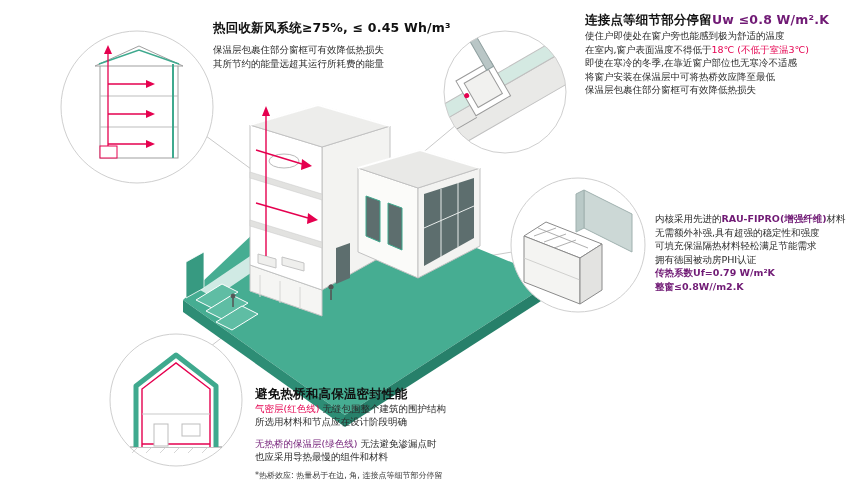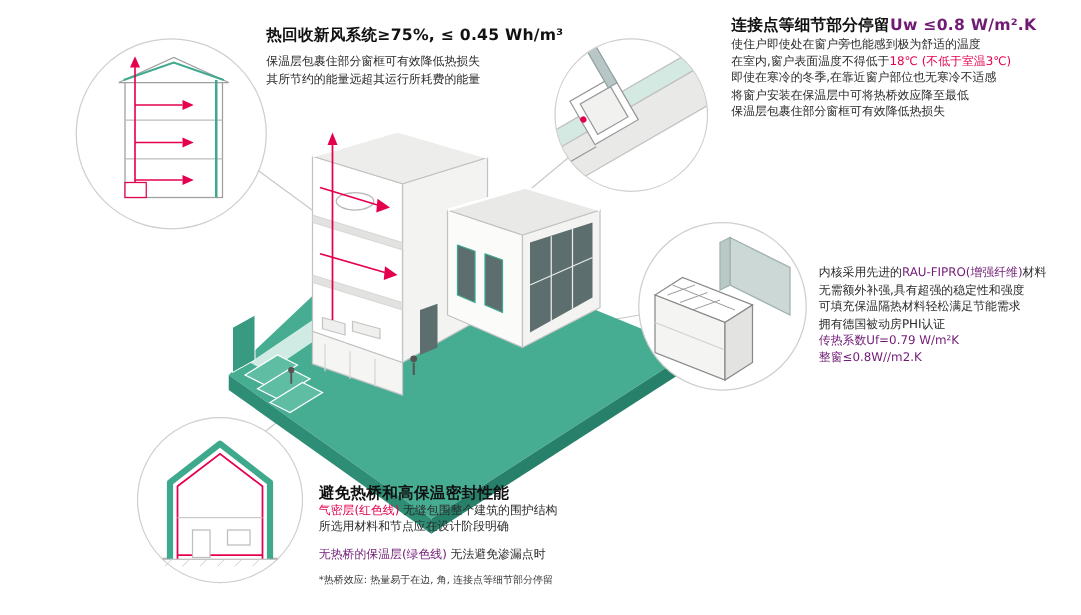--- a/index.html
+++ b/index.html
@@ -5,21 +5,21 @@
   *{margin:0;padding:0;box-sizing:border-box}
   html,body{width:865px;height:492px;background:#ffffff;overflow:hidden;
     font-family:"DejaVu Sans","Liberation Sans",sans-serif;color:#1c1c1c;position:relative}
   .stage{position:absolute;left:0;top:0;width:865px;height:492px}
   .callout{position:absolute}
   .callout h3{font-size:12.5px;font-weight:bold;color:#111;white-space:nowrap;letter-spacing:.2px}
   .body-line{font-size:9.5px;line-height:13.5px;color:#2b2b2b;white-space:nowrap}
   .tight .body-line{line-height:12.5px}
   .green{color:#701a75}
   .red{color:#e5004f}
-  .bold{font-weight:normal}
+  .bold{font-weight:bold}
   .mt6{margin-top:6px}
   .mt8{margin-top:0}
   .mt10{margin-top:10px}
   .footnote{font-size:8px;color:#3a3a3a;margin-top:7px;white-space:nowrap}
 </style>
 </head>
 <body>
 
 <svg class="stage" viewBox="0 0 865 492">
   <defs>
@@ -209,14 +209,15 @@
   <p class="body-line">拥有德国被动房PHI认证</p>
   <p class="body-line green bold">传热系数Uf=0.79 W/m²K</p>
   <p class="body-line green bold">整窗≤0.8W//m2.K</p>
 </div>
 
 <div class="callout tight" style="left:255px;top:386px;width:310px">
   <h3>避免热桥和高保温密封性能</h3>
   <p class="body-line mt8"><span class="red">气密层(红色线)</span><span> 无缝包围整个建筑的围护结构</span></p>
   <p class="body-line">所选用材料和节点应在设计阶段明确</p>
   <p class="body-line mt10"><span class="green">无热桥的保温层(绿色线)</span><span> 无法避免渗漏点时</span></p>
+  <p class="body-line">也应采用导热最慢的组件和材料</p>
   <p class="footnote">*热桥效应: 热量易于在边, 角, 连接点等细节部分停留</p>
 </div>
 
 </body></html>

